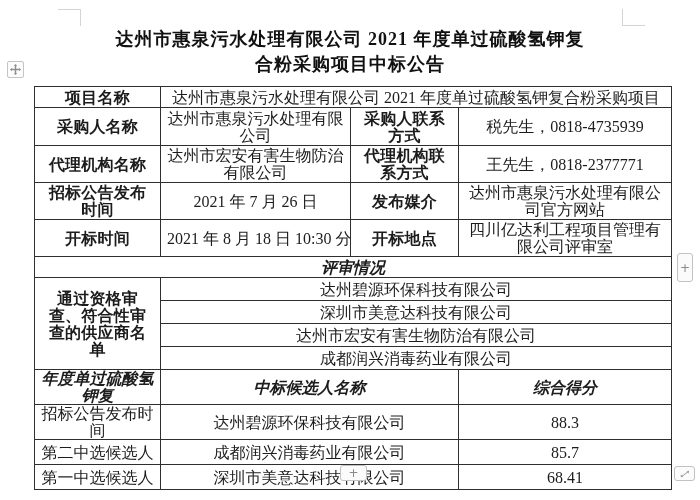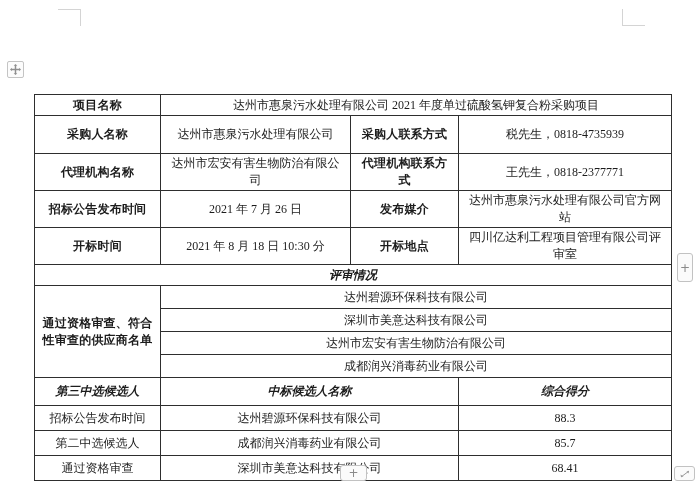--- a/index.html
+++ b/index.html
@@ -14,22 +14,22 @@
   .crop{position:absolute;width:22px;height:16px;}
   .crop-tl{left:58px;top:9px;border-top:1px solid #d4d4d4;border-right:1px solid #d4d4d4;}
   .crop-tr{left:622px;top:9px;border-bottom:1px solid #d4d4d4;border-left:1px solid #d4d4d4;}
 
   
   .move-handle{position:absolute;left:7px;top:61px;width:15px;height:15px;background:#fcfcfc;
                border:1px solid #c4c4c4;border-radius:2px;display:flex;align-items:center;
                justify-content:center;cursor:move;}
 
   
-  table.doc{position:absolute;left:34px;top:94px;width:637px;border-collapse:collapse;
-            table-layout:fixed;font-size:12px;}
+  table.doc{position:absolute;left:34px;top:86px;width:637px;border-collapse:collapse;
+            table-layout:fixed;font-size:16px;}
   table.doc td{border:1px solid #2e2e2e;text-align:center;vertical-align:middle;
                padding:0 6px;line-height:17px;overflow:hidden;}
   td.lbl{font-weight:bold;padding:0 13px;letter-spacing:0.2px;}
   td.hdr{font-weight:bold;font-style:italic;}
   td.c2{padding:0 25px;}
   td.c4{padding:0 20px;}
   td.nowrap{white-space:nowrap;}
   tr.r-thin{height:21px;}
   tr.r-tall{height:38px;}
   tr.r-mid{height:37px;}
@@ -47,20 +47,22 @@
 </style>
 </head>
 <body>
 
 <div id="screen">
 
   <div class="crop crop-tl"></div>
   <div class="crop crop-tr"></div>
 
   <div class="doc-title">
+    <div>达州市惠泉污水处理有限公司 2021 年度单过硫酸氢钾复</div>
+    <div>合粉采购项目中标公告</div>
   </div>
 
   <div class="move-handle">
     <span style="display:flex;">
       <svg width="11" height="11" viewBox="0 0 12 12">
         <path d="M6 0 L8 2 H6.8 V5.2 H10 V4 L12 6 L10 8 V6.8 H6.8 V10 H8 L6 12 L4 10 H5.2 V6.8 H2 V8 L0 6 L2 4 V5.2 H5.2 V2 H4 Z" fill="#8f8f8f"></path>
       </svg>
     </span>
   </div>
 
@@ -110,36 +112,36 @@
       <tr class="r-sup">
         <td colspan="3">深圳市美意达科技有限公司</td>
       </tr>
       <tr class="r-sup">
         <td colspan="3">达州市宏安有害生物防治有限公司</td>
       </tr>
       <tr class="r-sup">
         <td colspan="3">成都润兴消毒药业有限公司</td>
       </tr>
       <tr class="r-chdr">
-        <td class="hdr">第三中选候选人</td>
+        <td class="hdr">年度单过硫酸氢钾复</td>
         <td colspan="2" class="hdr">中标候选人名称</td>
         <td class="hdr">综合得分</td>
       </tr>
       <tr class="r-cand">
         <td>招标公告发布时间</td>
         <td colspan="2">达州碧源环保科技有限公司</td>
         <td>88.3</td>
       </tr>
       <tr class="r-cand">
         <td>第二中选候选人</td>
         <td colspan="2">成都润兴消毒药业有限公司</td>
         <td>85.7</td>
       </tr>
       <tr class="r-cand">
-        <td>通过资格审查</td>
+        <td>第一中选候选人</td>
         <td colspan="2">深圳市美意达科技有限公司</td>
         <td>68.41</td>
       </tr>
     </tbody>
   </table>
 
   <div class="pill add-row">+</div>
   <div class="pill add-col">+</div>
   <div class="pill resize">
     <span style="display:flex;">

